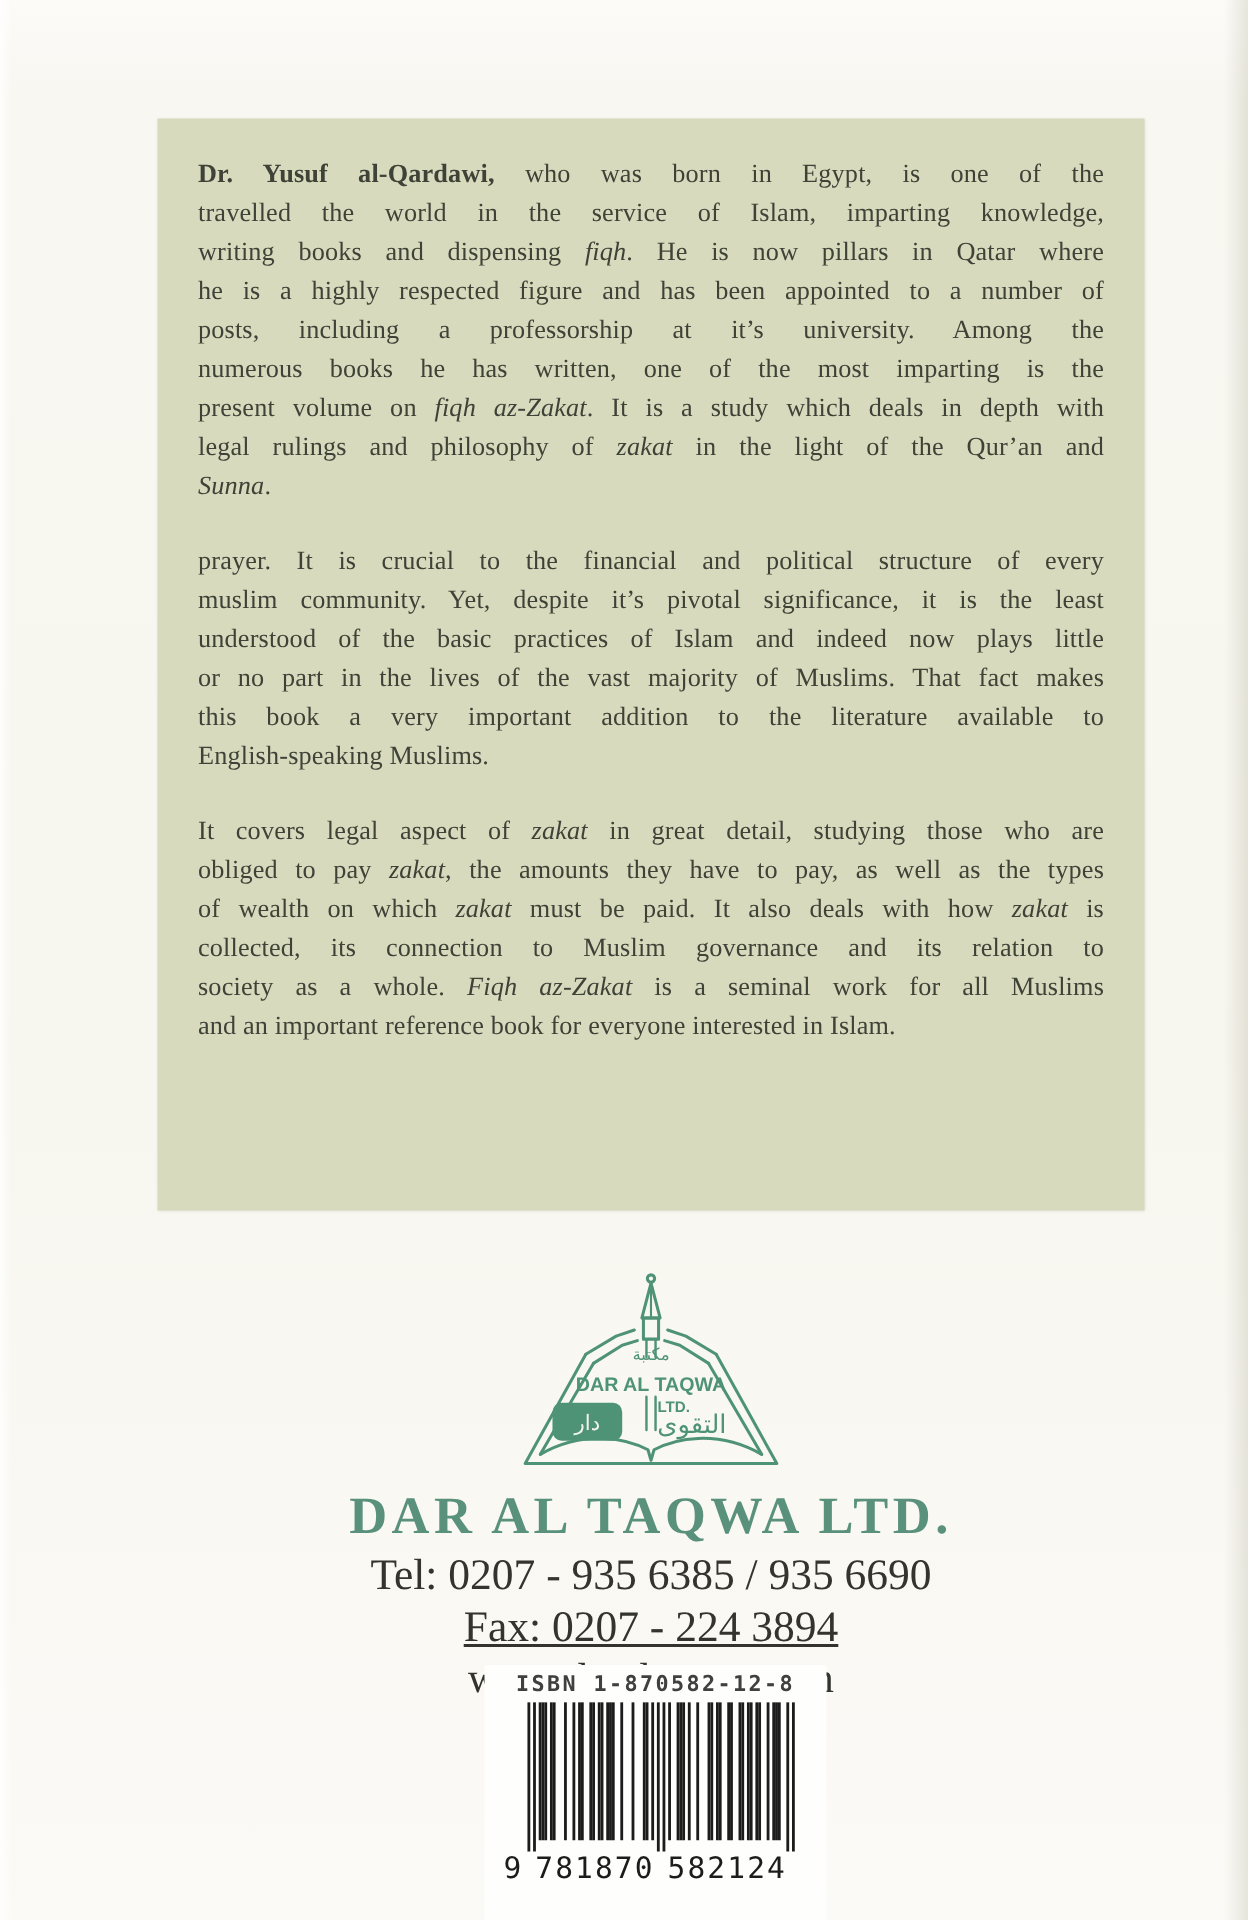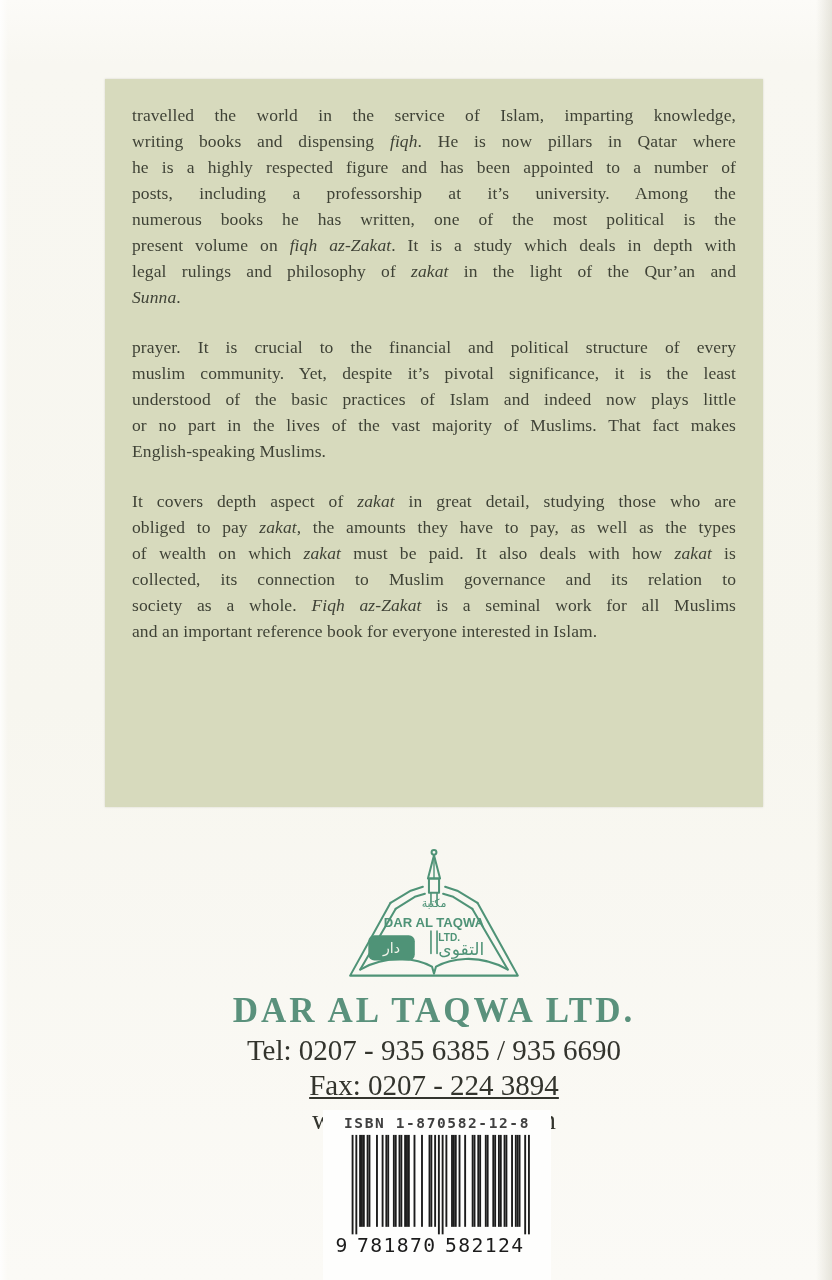--- a/index.html
+++ b/index.html
@@ -67,38 +67,40 @@
 </style>
 </head>
 <body>
 
 <div class="sheet">
   <div class="edge-left"></div>
   <div class="edge-right"></div>
 
   <div class="panel" id="blurb">
       <div class="para">
+        <div class="line"><span class="seg-b">Dr. Yusuf al-Qardawi,</span><span class="seg-n"> who was born in Egypt, is one of the</span></div>
         <div class="line"><span class="seg-n">travelled the world in the service of Islam, imparting knowledge,</span></div>
         <div class="line"><span class="seg-n">writing books and dispensing </span><span class="seg-i">fiqh</span><span class="seg-n">. He is now pillars in Qatar where</span></div>
         <div class="line"><span class="seg-n">he is a highly respected figure and has been appointed to a number of</span></div>
         <div class="line"><span class="seg-n">posts, including a professorship at it’s university. Among the</span></div>
-        <div class="line"><span class="seg-n">numerous books he has written, one of the most political is the</span></div>
+        <div class="line"><span class="seg-n">numerous books he has written, one of the most imparting is the</span></div>
         <div class="line"><span class="seg-n">present volume on </span><span class="seg-i">fiqh az-Zakat</span><span class="seg-n">. It is a study which deals in depth with</span></div>
         <div class="line"><span class="seg-n">legal rulings and philosophy of </span><span class="seg-i">zakat</span><span class="seg-n"> in the light of the Qur’an and</span></div>
         <div class="line last"><span class="seg-i">Sunna</span><span class="seg-n">.</span></div>
       </div>
       <div class="para">
         <div class="line"><span class="seg-n">prayer. It is crucial to the financial and political structure of every</span></div>
         <div class="line"><span class="seg-n">muslim community. Yet, despite it’s pivotal significance, it is the least</span></div>
         <div class="line"><span class="seg-n">understood of the basic practices of Islam and indeed now plays little</span></div>
         <div class="line"><span class="seg-n">or no part in the lives of the vast majority of Muslims. That fact makes</span></div>
+        <div class="line"><span class="seg-n">this book a very important addition to the literature available to</span></div>
         <div class="line last"><span class="seg-n">English-speaking Muslims.</span></div>
       </div>
       <div class="para">
-        <div class="line"><span class="seg-n">It covers depth aspect of </span><span class="seg-i">zakat</span><span class="seg-n"> in great detail, studying those who are</span></div>
+        <div class="line"><span class="seg-n">It covers legal aspect of </span><span class="seg-i">zakat</span><span class="seg-n"> in great detail, studying those who are</span></div>
         <div class="line"><span class="seg-n">obliged to pay </span><span class="seg-i">zakat</span><span class="seg-n">, the amounts they have to pay, as well as the types</span></div>
         <div class="line"><span class="seg-n">of wealth on which </span><span class="seg-i">zakat</span><span class="seg-n"> must be paid. It also deals with how </span><span class="seg-i">zakat</span><span class="seg-n"> is</span></div>
         <div class="line"><span class="seg-n">collected, its connection to Muslim governance and its relation to</span></div>
         <div class="line"><span class="seg-n">society as a whole. </span><span class="seg-i">Fiqh az-Zakat</span><span class="seg-n"> is a seminal work for all Muslims</span></div>
         <div class="line last"><span class="seg-n">and an important reference book for everyone interested in Islam.</span></div>
       </div>
     </div>
 
   <div class="publisher">
     <svg class="logo-svg" width="192" height="140" viewBox="0 0 190 138">

